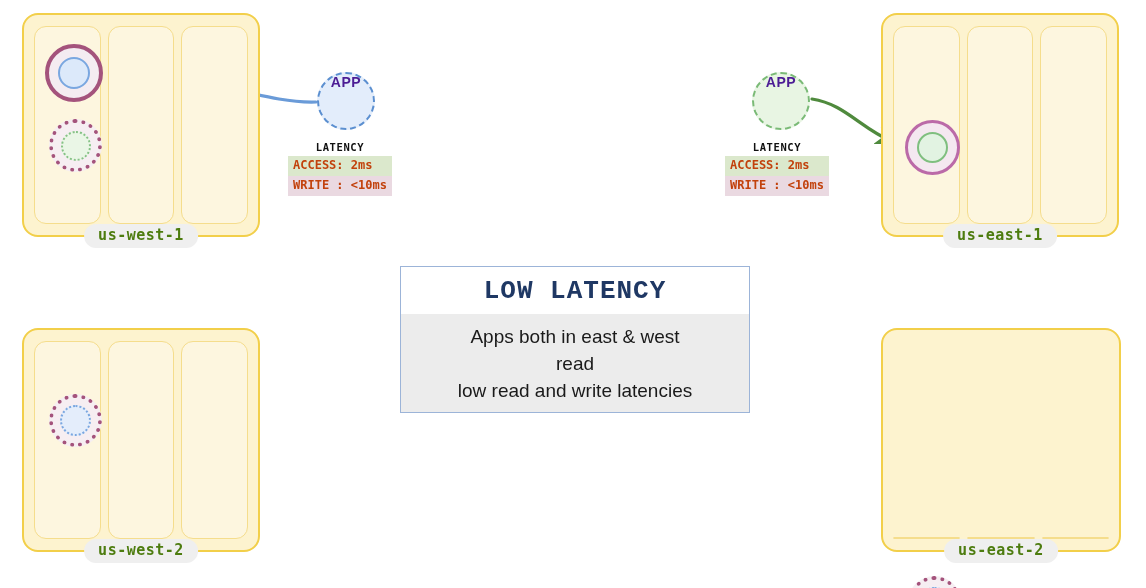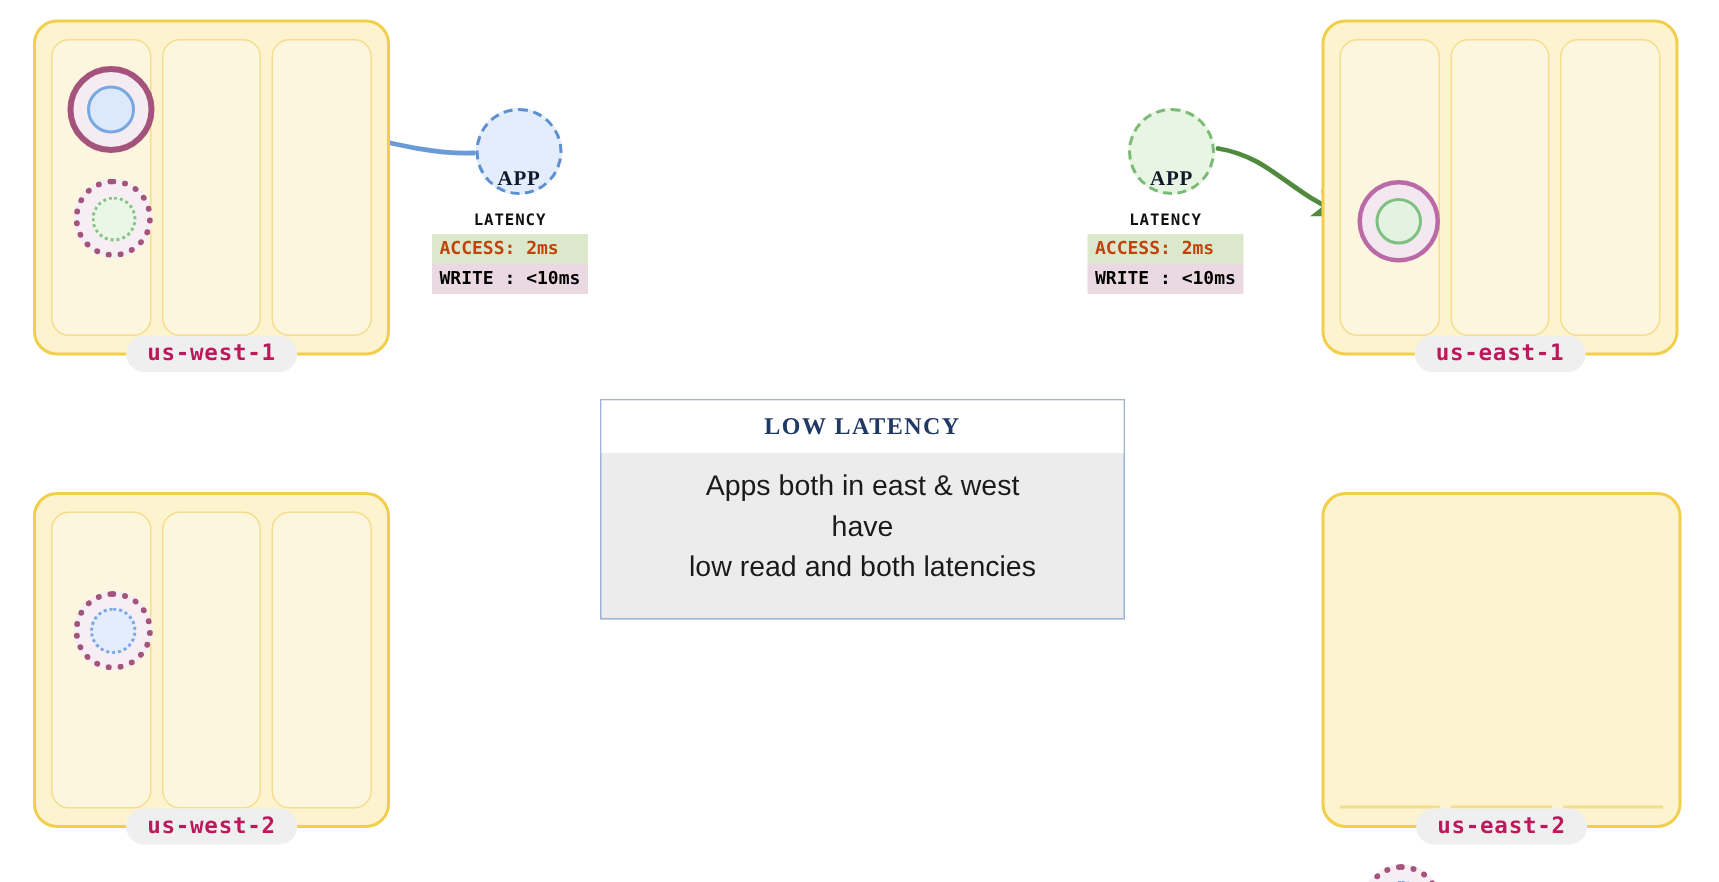--- a/index.html
+++ b/index.html
@@ -37,21 +37,21 @@
     border: 1.3px solid #f5dd8c;
     border-radius: 12px;
     position: relative;
   }
   .region-label {
     position: absolute;
     left: 50%;
     transform: translateX(-50%);
     bottom: -13px;
     background: #efefef;
-    color: #be185d;
+    color: #4d7c0f;
     font-family: "DejaVu Sans Mono", "Liberation Mono", monospace;
     font-weight: bold;
     font-size: 15px;
     letter-spacing: 0.5px;
     padding: 4px 14px 5px 14px;
     border-radius: 14px;
     white-space: nowrap;
     line-height: 1;
   }
 
@@ -100,26 +100,26 @@
     border: 2.5px dotted #86c286;
     background: #eaf6e6;
   }
 
   
   .app-bubble {
     position: absolute;
     border-radius: 50%;
     box-sizing: border-box;
     display: flex;
-    align-items: flex-end;
+    align-items: flex-start;
     justify-content: center;
-    font-family: Liberation Serif, serif;
+    font-family: Liberation Sans, sans-serif;
     font-weight: bold;
     font-size: 14px;
-    color: #0f172a;
+    color: #4c1d95;
     letter-spacing: 0.5px;
   }
   .app-blue {
     border: 2px dashed #5b8fd0;
     background: #e3edfb;
   }
   .app-green {
     border: 2px dashed #7aba76;
     background: #e8f5e3;
   }
@@ -144,36 +144,36 @@
     padding: 2px 5px 3px 5px;
     white-space: pre;
     line-height: 1.25;
   }
   .latency-access {
     background: #dbe8cc;
     color: #c2410c;
   }
   .latency-write {
     background: #ead9e1;
-    color: #000000;
+    color: #c2410c;
   }
 
   
   .caption-card {
     position: absolute;
     box-sizing: border-box;
     border: 1px solid #9cb4d8;
     background: #ececec;
   }
   .caption-title {
     background: #ffffff;
     color: #1f3864;
-    font-family: Liberation Serif, serif;
-    font-weight: bold;
-    font-size: 16px;
+    font-family: Liberation Mono, monospace;
+    font-weight: bold;
+    font-size: 26px;
     letter-spacing: 1px;
     text-align: center;
     padding: 9px 0 8px 0;
   }
   .caption-body {
     color: #1a1a1a;
     font-family: "Liberation Sans", sans-serif;
     font-size: 19px;
     text-align: center;
     line-height: 1.42;
@@ -249,22 +249,22 @@
     </div>
     <div class="region-col"></div>
     <div class="region-col"></div>
     <div class="region-label">us-east-1</div>
   </div>
 
   <div class="caption-card" style="left:400px; top:266px; width:350px; height:147px;">
     <div class="caption-title">LOW  LATENCY</div>
     <div class="caption-body">
       <div>Apps both in east &amp; west</div>
-      <div>have</div>
-      <div>low read and both latencies</div>
+      <div>read</div>
+      <div>low read and write latencies</div>
     </div>
   </div>
 
   <div class="region" style="left:22px; top:328px; width:238px; height:224px;text-align:right;">
     <div class="region-col">
       <div class="node ring-dotted-purple" style="left:14px; top:52px; width:53px; height:53px;">
         <div class="disc disc-dotted-blue" style="width:31px; height:31px;"></div>
       </div>
     </div>
     <div class="region-col"></div>

